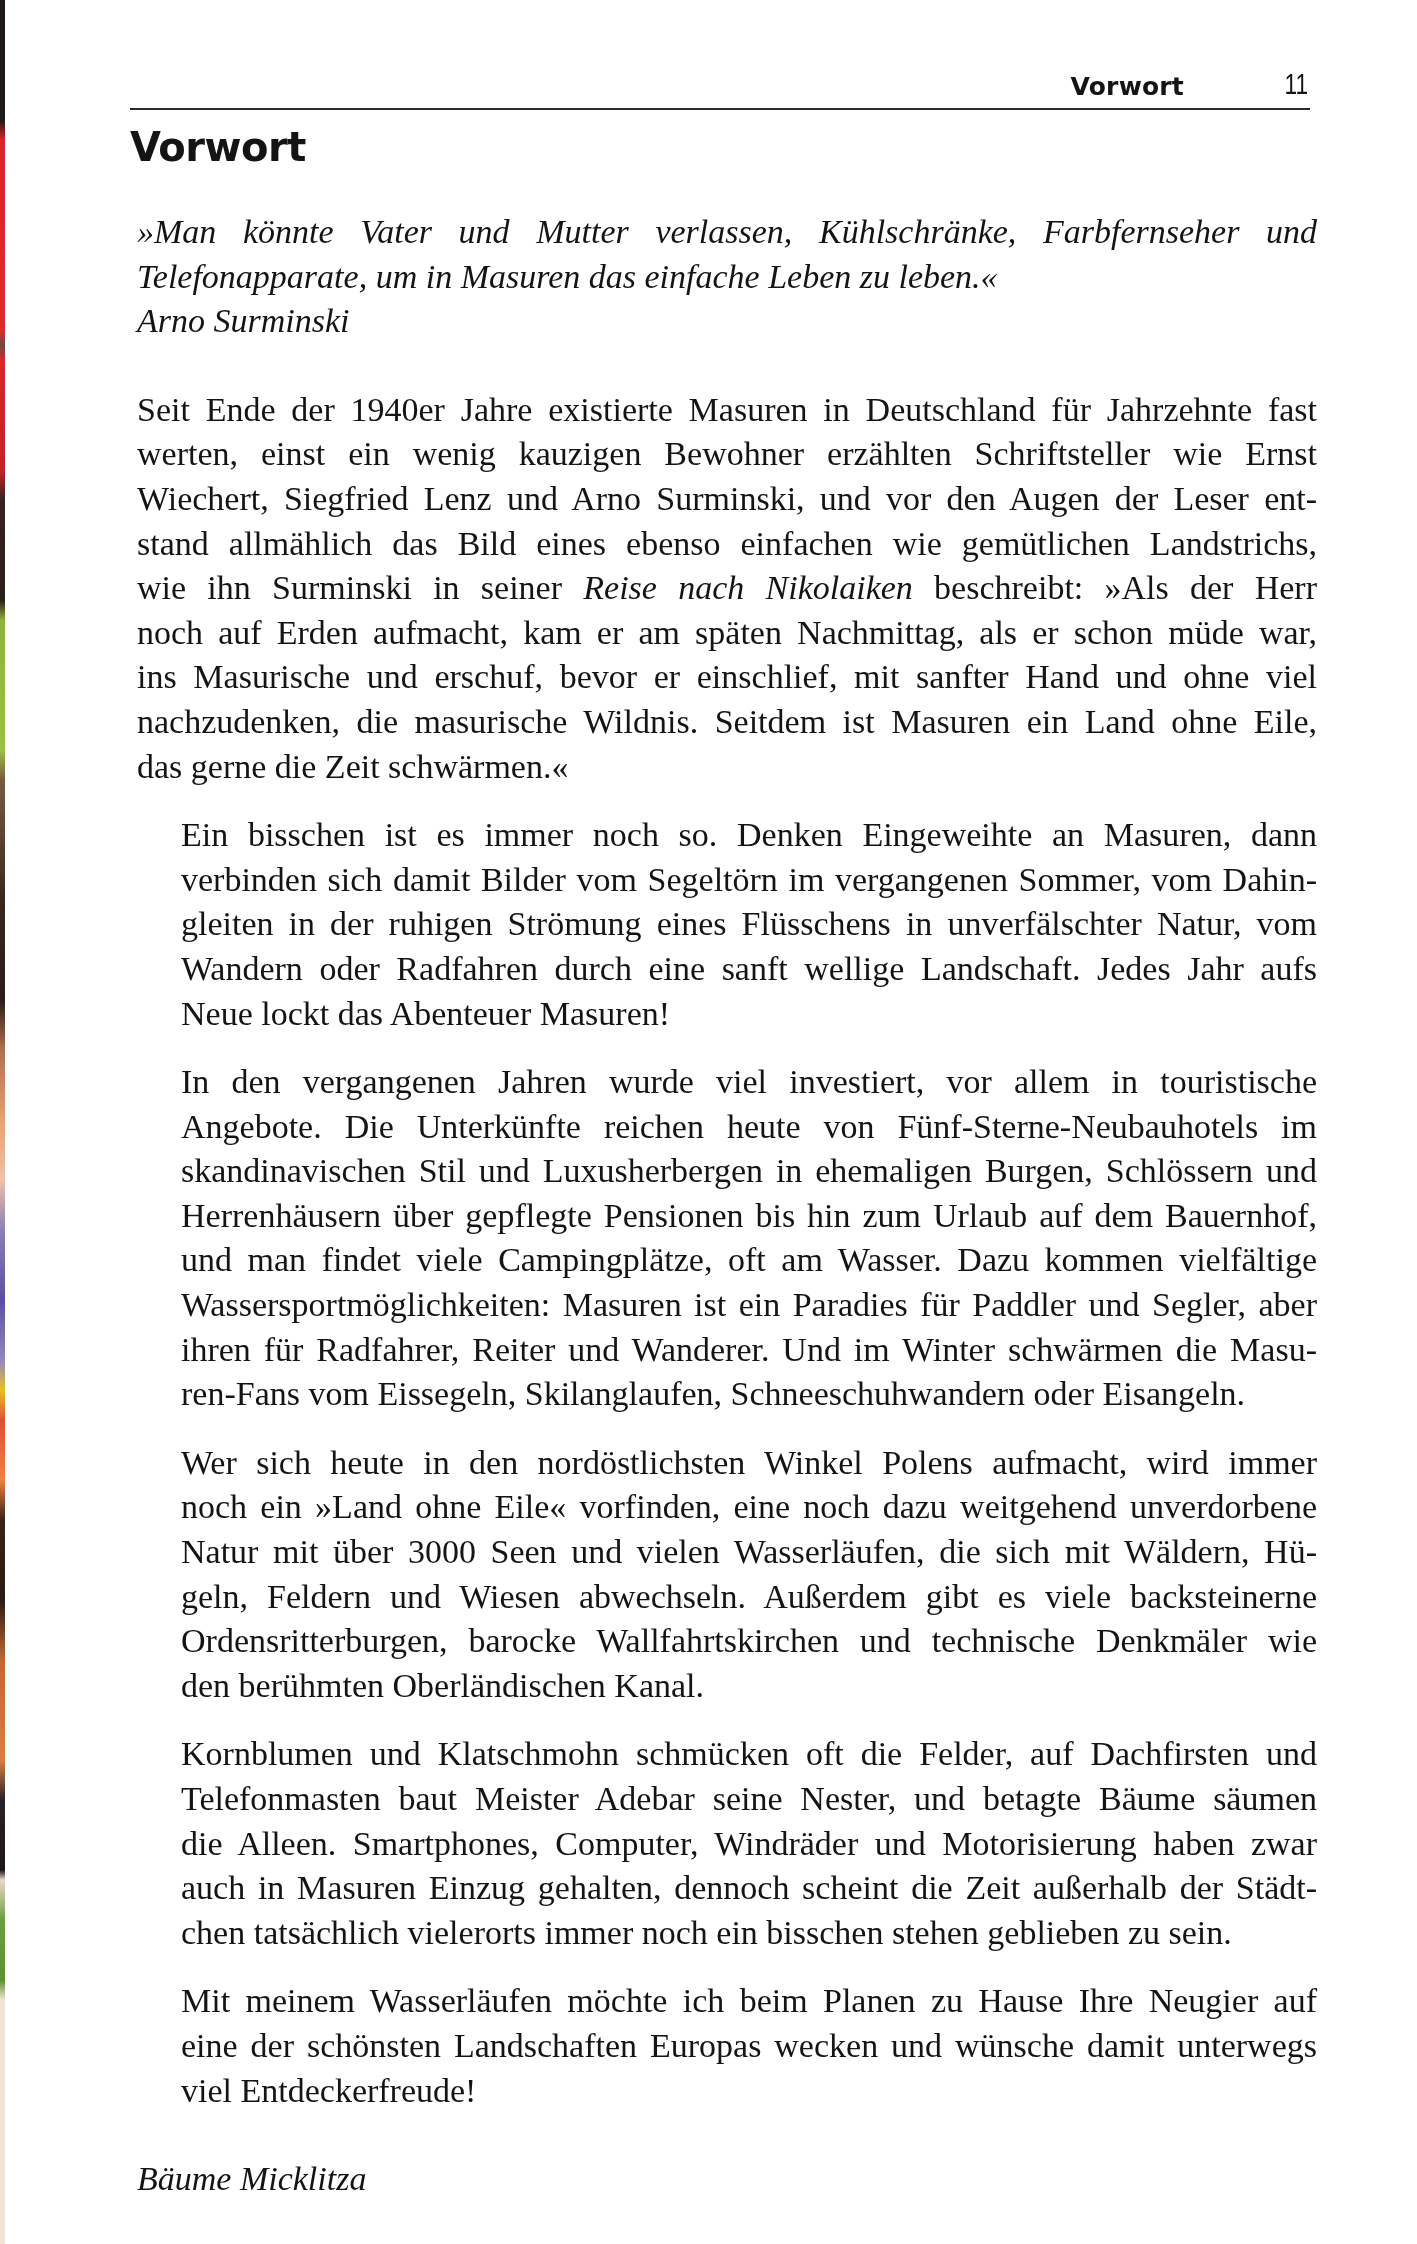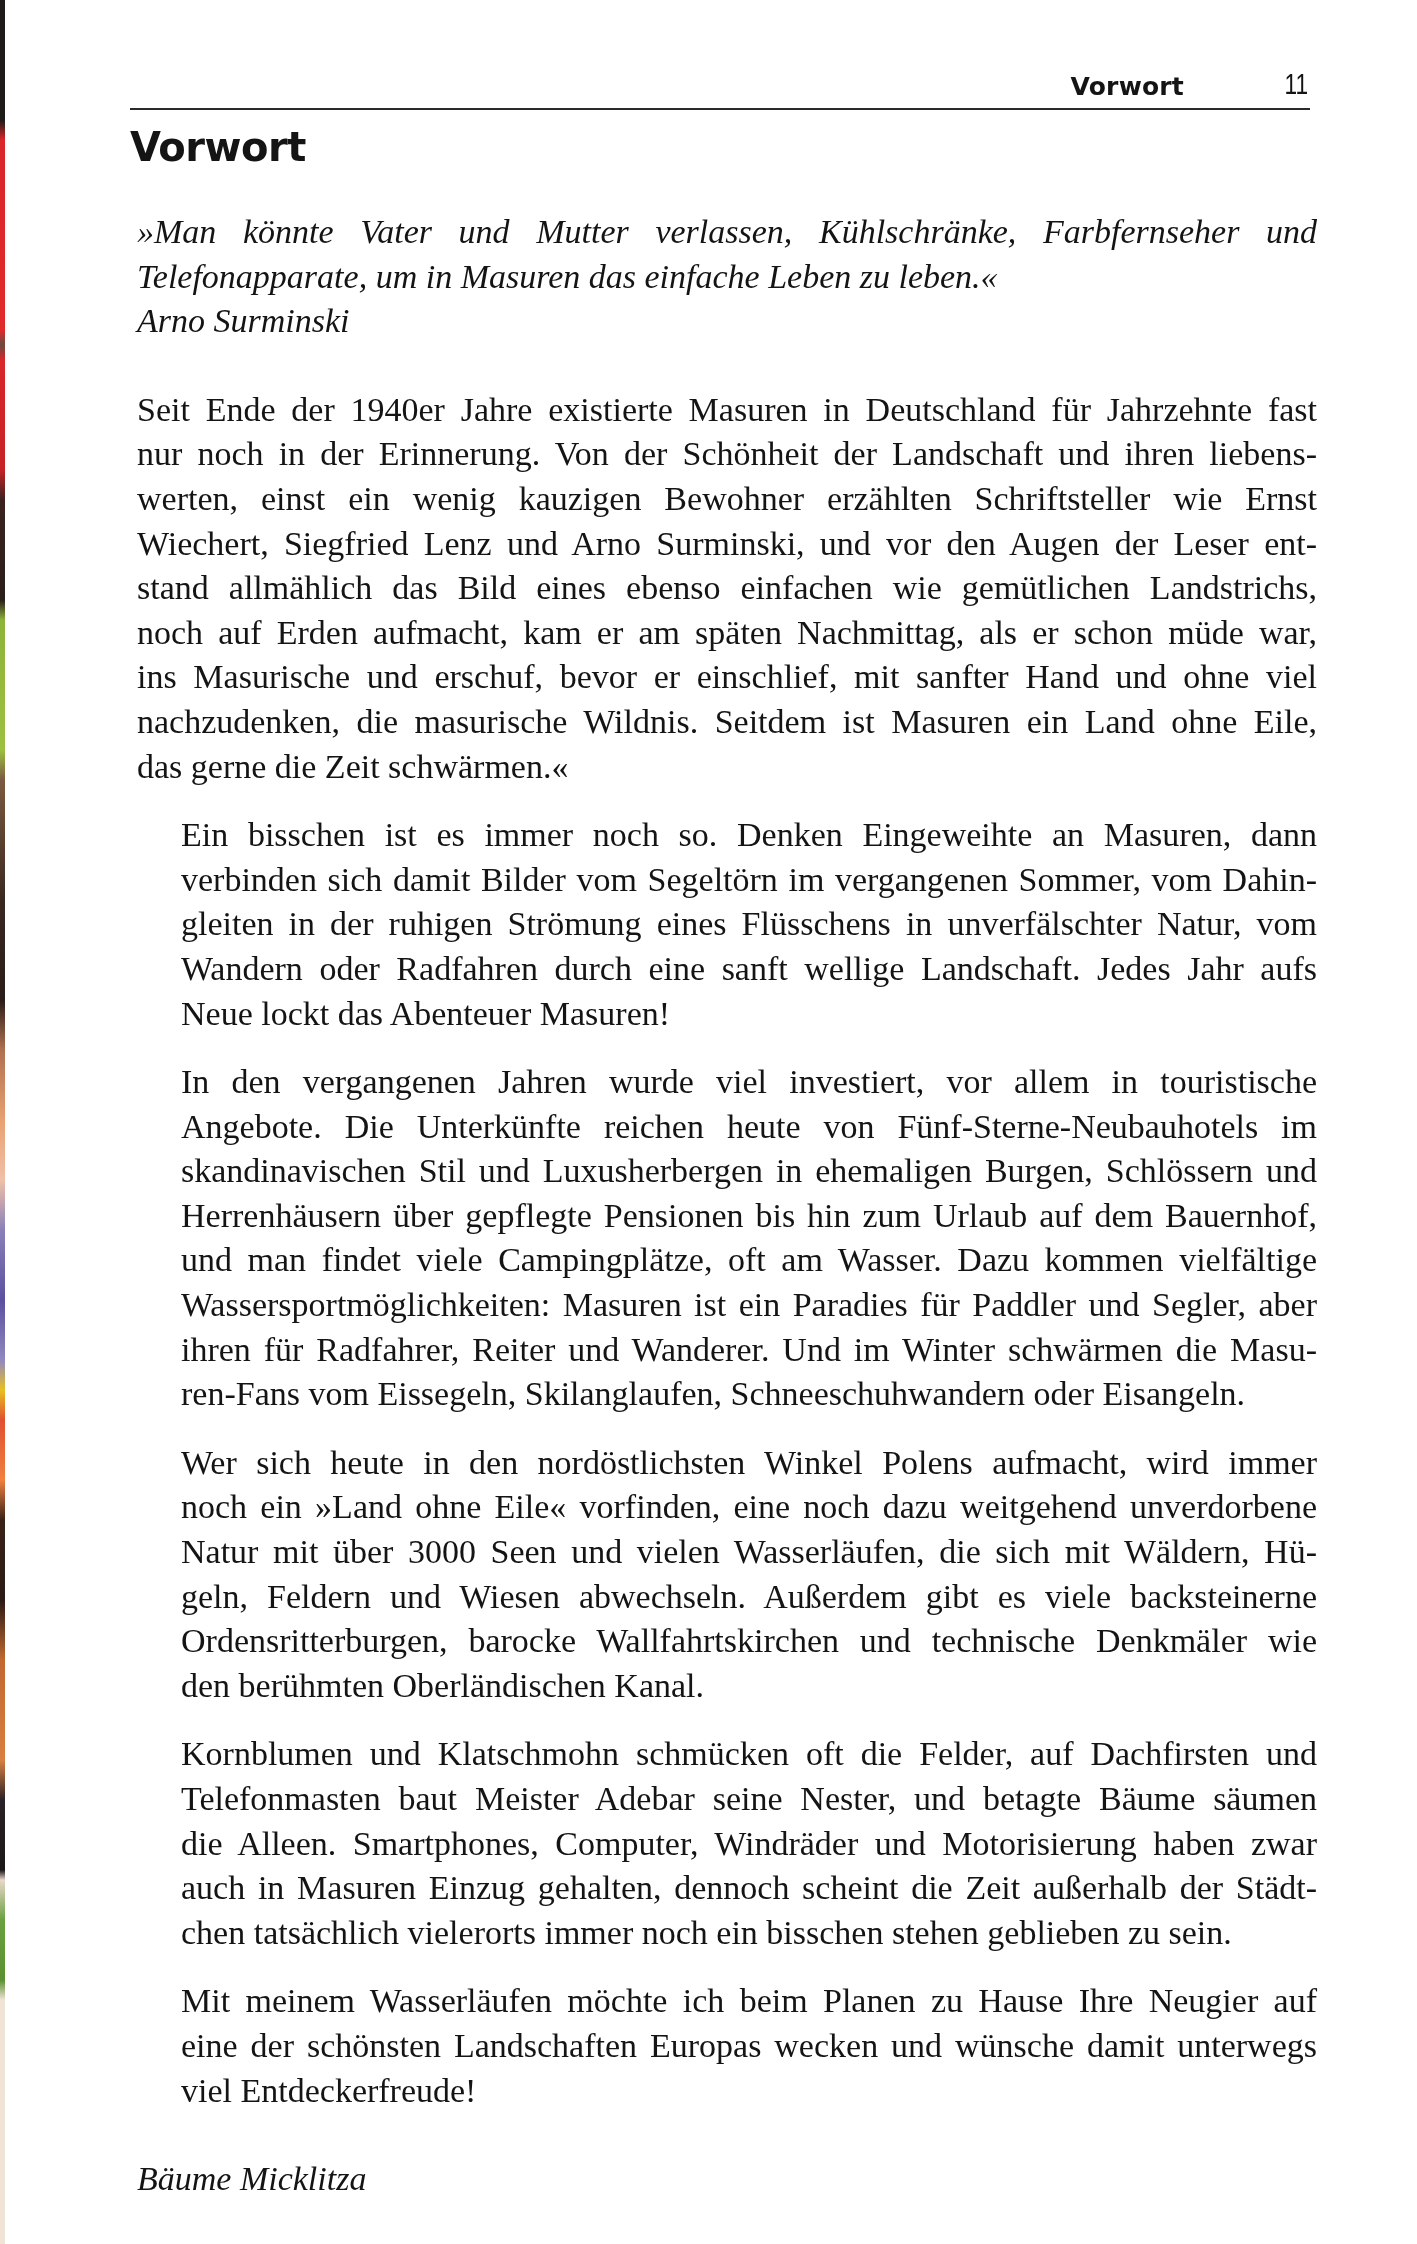--- a/index.html
+++ b/index.html
@@ -70,24 +70,24 @@
 <div class="body-text">
   <div class="epigraph">
     <span class="line" style="display: block;">»Man könnte Vater und Mutter verlassen, Kühlschränke, Farbfernseher und</span>
     <span class="line last" style="display: block;">Telefonapparate, um in Masuren das einfache Leben zu leben.«</span>
   </div>
   <p class="epigraph-author">Arno Surminski</p>
 
   <div id="paragraphs">
       <p class="para">
         <span class="line" style="display: block;">Seit Ende der 1940er Jahre existierte Masuren in Deutschland für Jahrzehnte fast</span>
-        <span class="line" style="display: block;">nur noch in der Erinnerung. Von der Schönheit der Landschaft und ihren liebens-</span>
         <span class="line" style="display: block;">werten, einst ein wenig kauzigen Bewohner erzählten Schriftsteller wie Ernst</span>
         <span class="line" style="display: block;">Wiechert, Siegfried Lenz und Arno Surminski, und vor den Augen der Leser ent-</span>
         <span class="line" style="display: block;">stand allmählich das Bild eines ebenso einfachen wie gemütlichen Landstrichs,</span>
+        <span class="line" style="display: block;"><span>wie ihn Surminski in seiner </span><span class="i">Reise nach Nikolaiken</span><span> beschreibt: »Als der Herr</span></span>
         <span class="line" style="display: block;">noch auf Erden aufmacht, kam er am späten Nachmittag, als er schon müde war,</span>
         <span class="line" style="display: block;">ins Masurische und erschuf, bevor er einschlief, mit sanfter Hand und ohne viel</span>
         <span class="line" style="display: block;">nachzudenken, die masurische Wildnis. Seitdem ist Masuren ein Land ohne Eile,</span>
         <span class="line last" style="display: block;">das gerne die Zeit schwärmen.«</span>
       </p>
       <p class="para indent">
         <span class="line" style="display: block;">Ein bisschen ist es immer noch so. Denken Eingeweihte an Masuren, dann</span>
         <span class="line" style="display: block;">verbinden sich damit Bilder vom Segeltörn im vergangenen Sommer, vom Dahin-</span>
         <span class="line" style="display: block;">gleiten in der ruhigen Strömung eines Flüsschens in unverfälschter Natur, vom</span>
         <span class="line" style="display: block;">Wandern oder Radfahren durch eine sanft wellige Landschaft. Jedes Jahr aufs</span>

